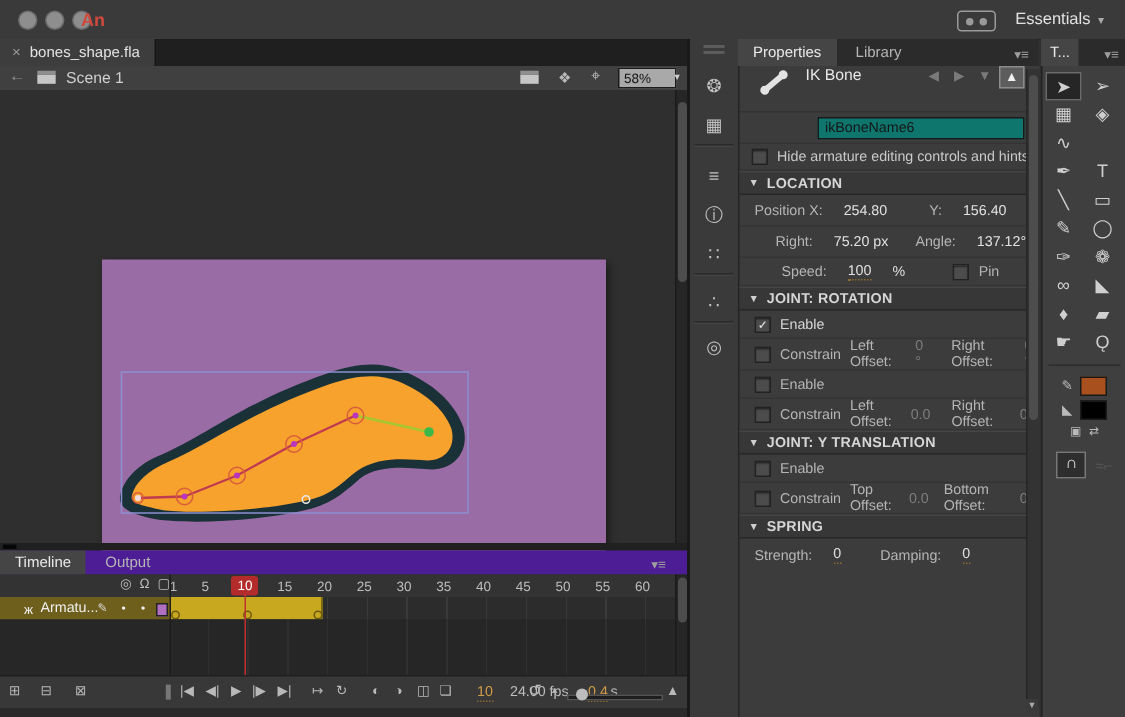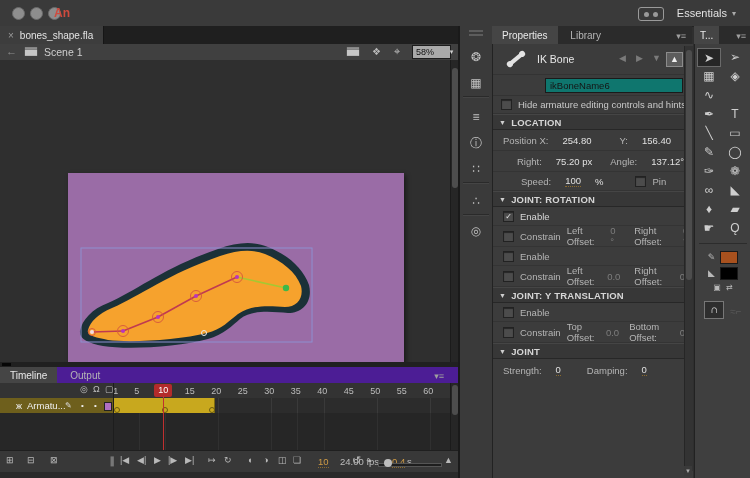--- a/index.html
+++ b/index.html
@@ -70,21 +70,21 @@
   #propsTabs{left:492px;top:26px;width:200px;height:18px;background:#2b2b2b;font-size:10px;}
   #propsPanel{left:492px;top:44px;width:200px;height:434px;background:#3c3c3c;border-left:1px solid #222;}
   .psec{height:14px;background:#373737;border-top:1px solid #454545;border-bottom:1px solid #272727;
         display:flex;align-items:center;padding-left:6px;font-size:9.5px;font-weight:bold;color:#d6d6d6;letter-spacing:.2px;}
   .psec .tri{font-size:7px;margin-right:5px;color:#cfcfcf;}
   .prow{display:flex;align-items:center;padding-left:10px;font-size:9.5px;color:#b5b5b5;border-bottom:1px solid #343434;}
   .pval{color:#e0e0e0;margin-left:14px;}
   .dimval{color:#7d7d7d;margin-left:4px;}
   .cb{width:9px;height:9px;background:#4c4c4c;border:1px solid #222;box-shadow:inset 0 1px 1px rgba(0,0,0,.5);
       margin-right:6px;font-size:8px;line-height:9px;text-align:center;color:#e8e8e8;flex:none;}
-  #boneHead{height:30px;display:flex;align-items:center;border-bottom:1px solid #333;}
+  #boneHead{height:30px;display:flex;border-bottom:1px solid #333;}
   #nameRow{height:20px;display:flex;align-items:center;border-bottom:1px solid #333;}
   #nameInput{margin-left:52px;width:132px;height:13px;background:#0f766e;border:1px solid #1a1a1a;font-size:9.5px;color:#151515;line-height:13px;padding-left:4px;}
   #hintRow{height:17px;display:flex;align-items:center;padding-left:8px;font-size:9.5px;color:#c9c9c9;border-bottom:1px solid #333;}
   .navBtn{width:15px;height:13px;font-size:9px;line-height:13px;text-align:center;color:#7a7a7a;}
   .navBtn.active{background:#5d5d5d;border:1px solid #8c8c8c;color:#f0f0f0;}
   #propsScroll{left:684px;top:46px;width:8px;height:425px;background:#333;border-left:1px solid #262626;}
   #propsScroll .vthumb{top:4px;height:230px;}
   #propsScrollDn{left:684px;top:466px;width:8px;height:10px;font-size:6px;color:#aaa;text-align:center;line-height:10px;background:#3a3a3a;}
   
   #toolsTabs{left:694px;top:26px;width:56px;height:18px;background:#2b2b2b;font-size:10px;}
@@ -350,21 +350,21 @@
     <span class="cb"></span>
     <span>Constrain</span>
     <span style="margin-left:6px">Top Offset:</span>
     <span class="dimval">0.0</span>
     <span style="margin-left:10px">Bottom Offset:</span>
     <span class="dimval">0.0</span>
   </div>
 
   <div class="psec">
       <span class="tri">▼</span>
-      <span>JOINT</span>
+      <span>SPRING</span>
     </div>
   <div class="prow" style="height:22px;border-bottom:none">
     <span>Strength:</span>
     <span class="pval orangeVal">0</span>
     <span style="margin-left:26px">Damping:</span>
     <span class="pval orangeVal">0</span>
   </div>
 </div>
 <div id="propsScroll" class="abs">
     <div class="vthumb"></div>

